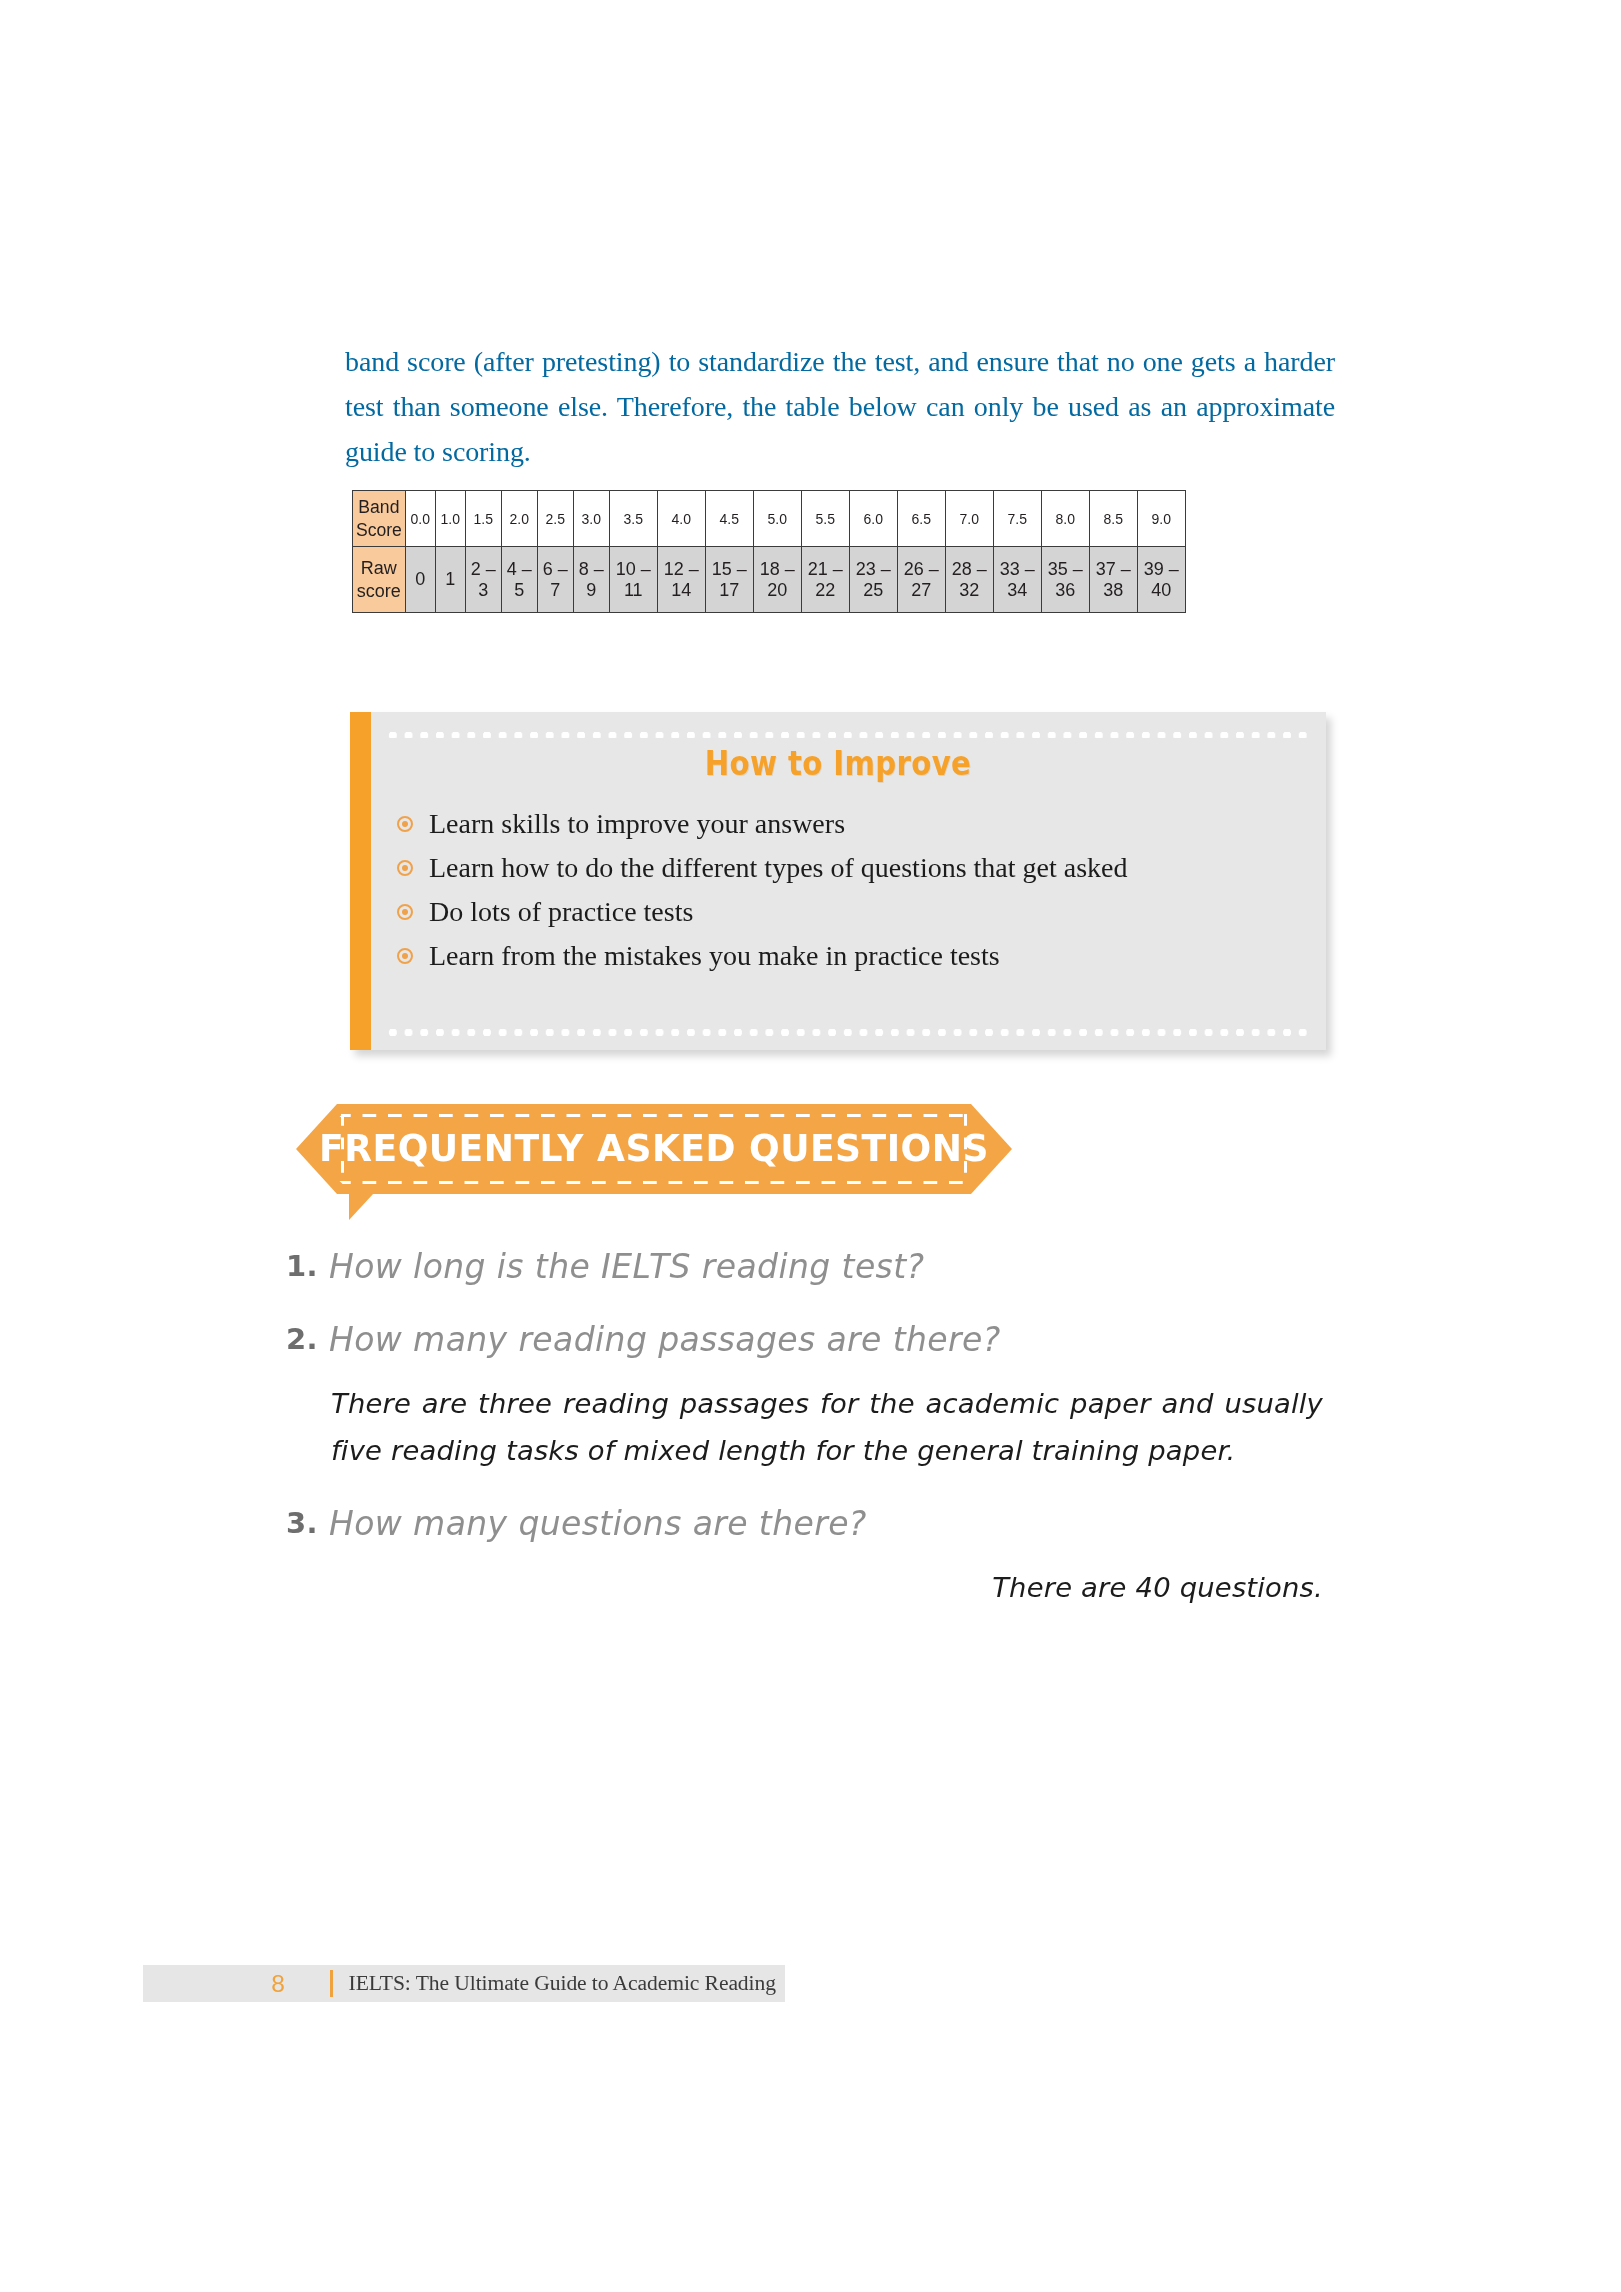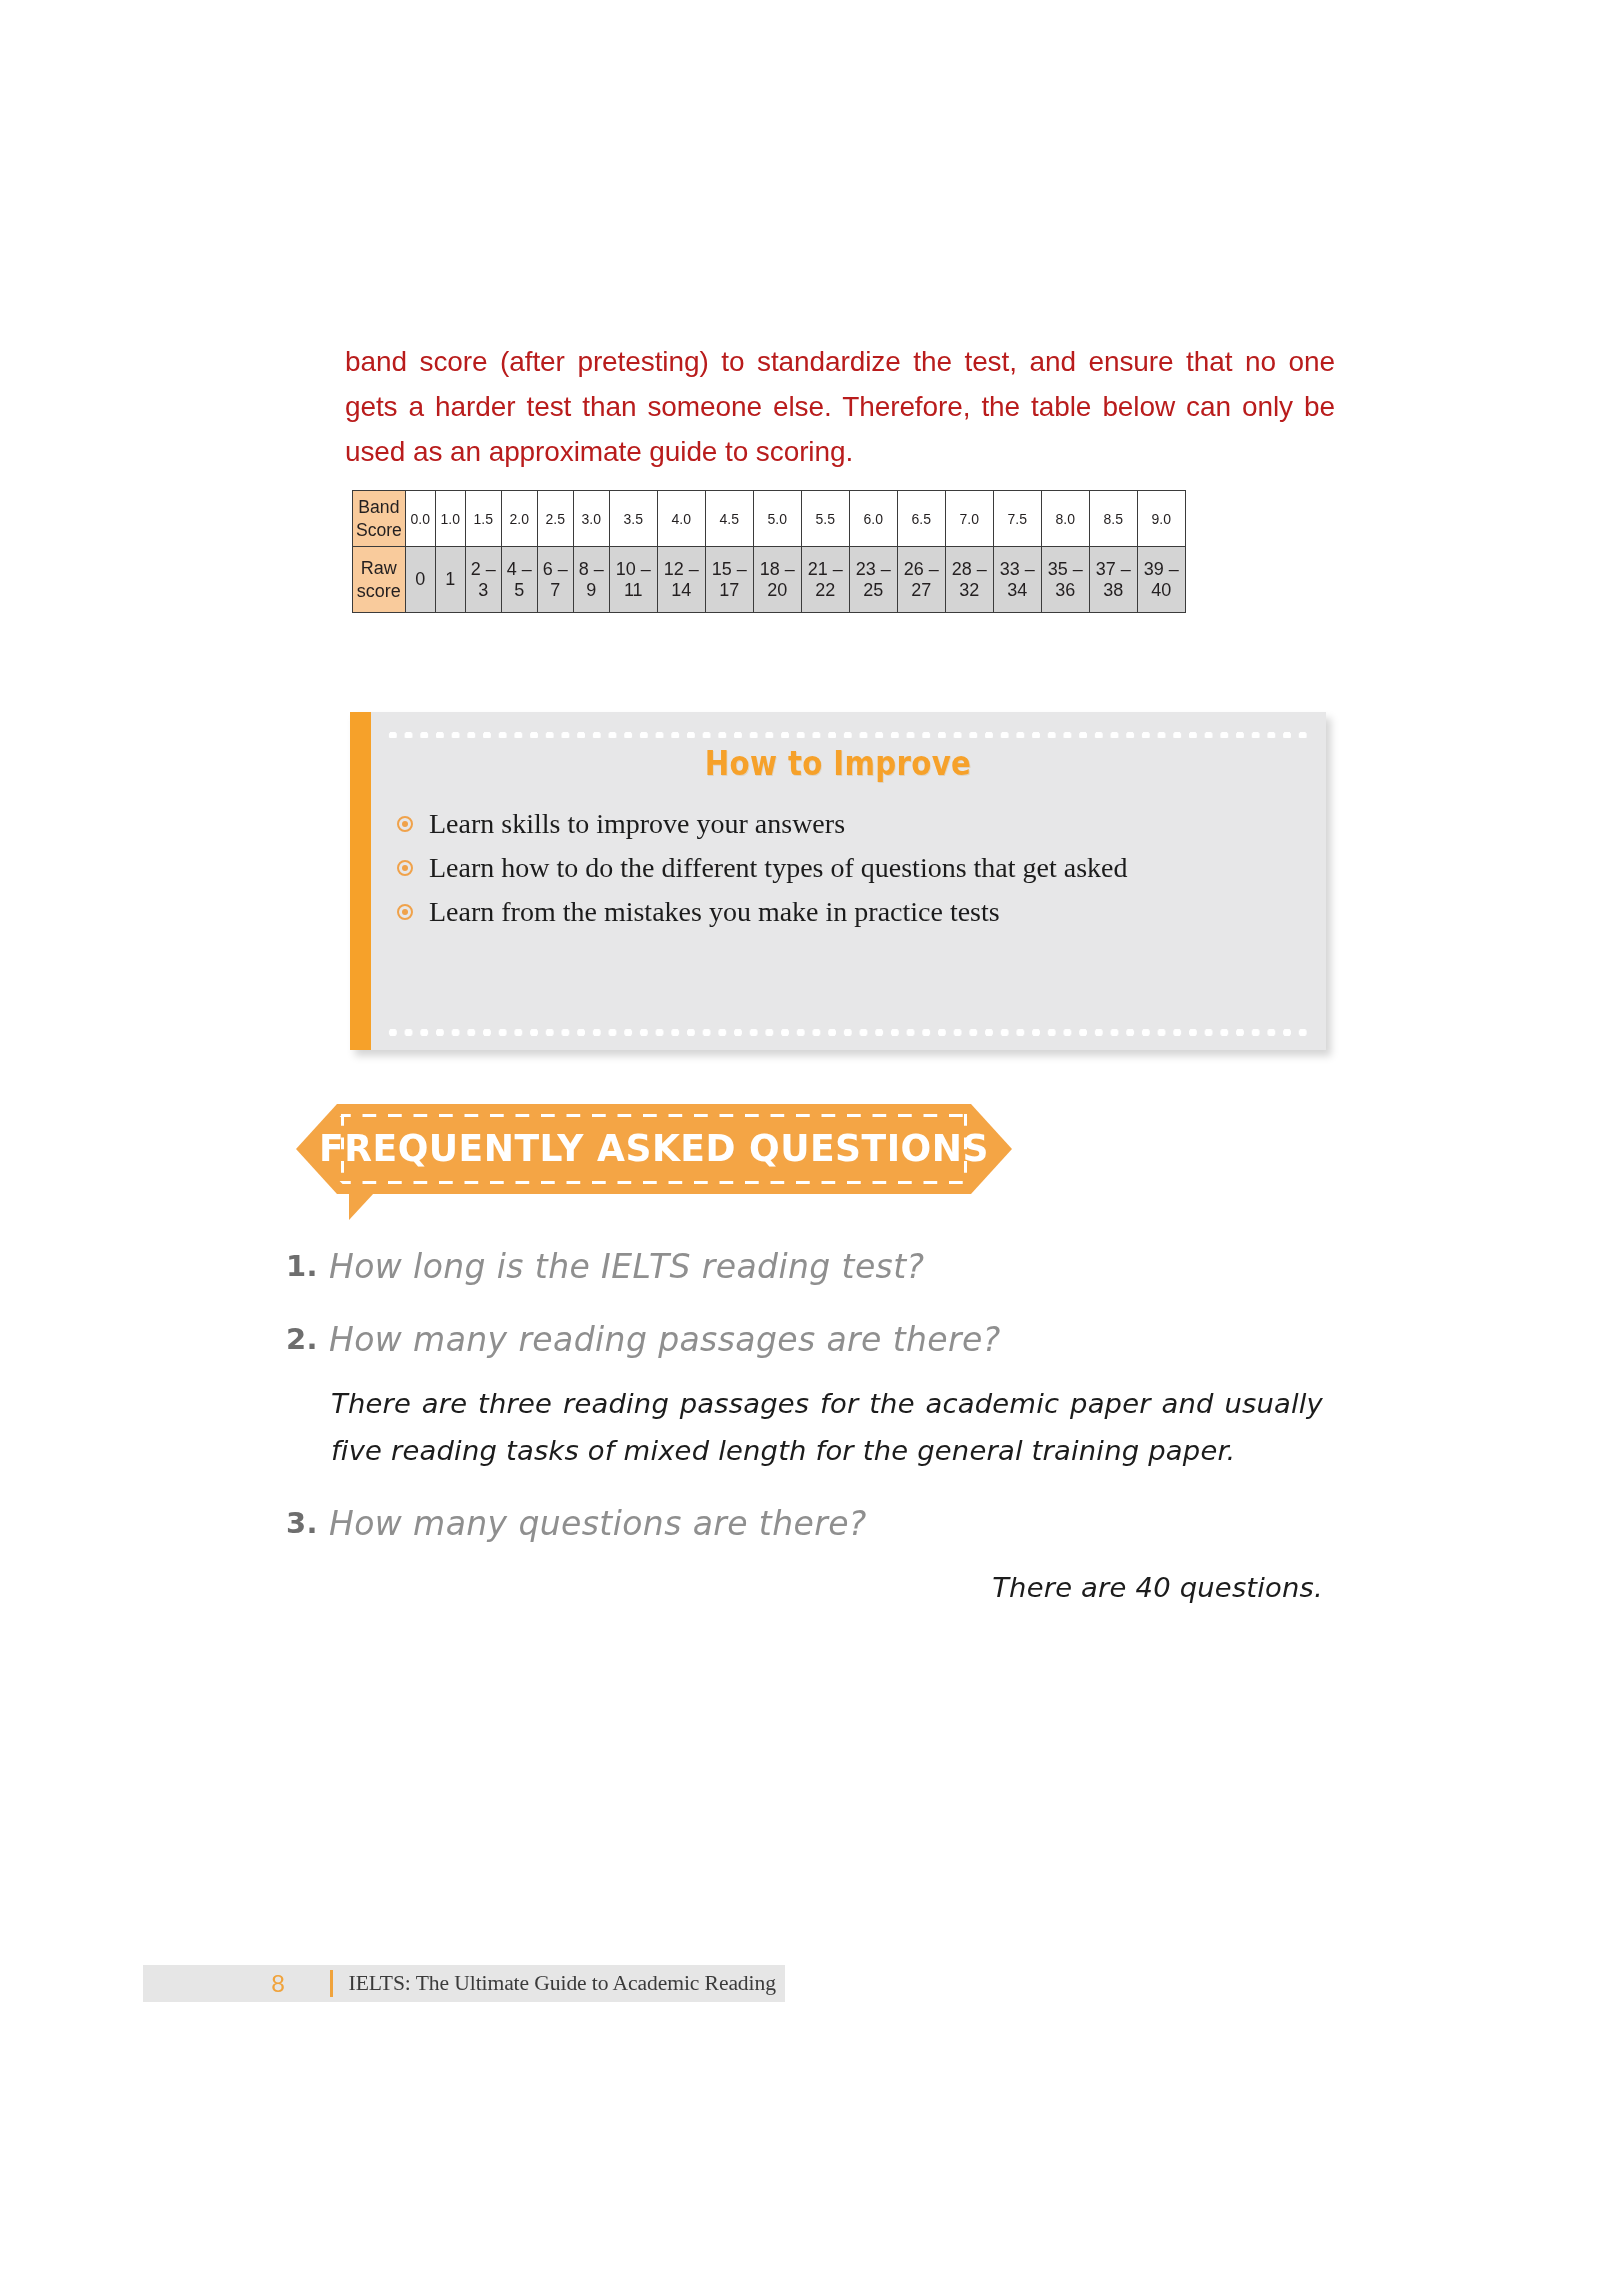--- a/index.html
+++ b/index.html
@@ -20,24 +20,24 @@
     inset: 0;
     background: #ffffff;
   }
 
   
   .intro {
     position: absolute;
     left: 345px;
     top: 331px;
     width: 990px;
-    font-family: Liberation Sans, sans-serif;
+    font-family: Liberation Serif, serif;
     font-size: 28px;
     line-height: 45px;
-    color: #b91c1c;
+    color: #0369a1;
     text-align: justify;
     letter-spacing: -0.1px;
     margin-top: 8px;
   }
 
   
   .score-table-wrap {
     position: absolute;
     left: 352px;
     top: 490px;
@@ -371,20 +371,24 @@
       <li>
         <span class="bullet"></span>
         <span>Learn skills to improve your answers</span>
       </li>
       <li>
         <span class="bullet"></span>
         <span>Learn how to do the different types of questions that get asked</span>
       </li>
       <li>
         <span class="bullet"></span>
+        <span>Do lots of practice tests</span>
+      </li>
+      <li>
+        <span class="bullet"></span>
         <span>Learn from the mistakes you make in practice tests</span>
       </li>
     </ul>
     <div class="improve-dots-bottom"></div>
   </div>
 
   <div class="faq-banner">
     <div class="ribbon"></div>
     <div class="dash"></div>
     <div class="dash-edge-l"></div>

